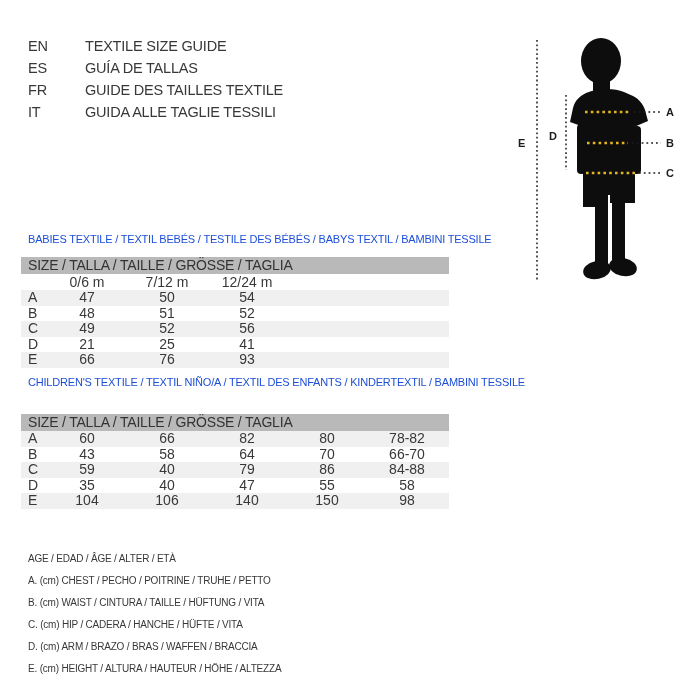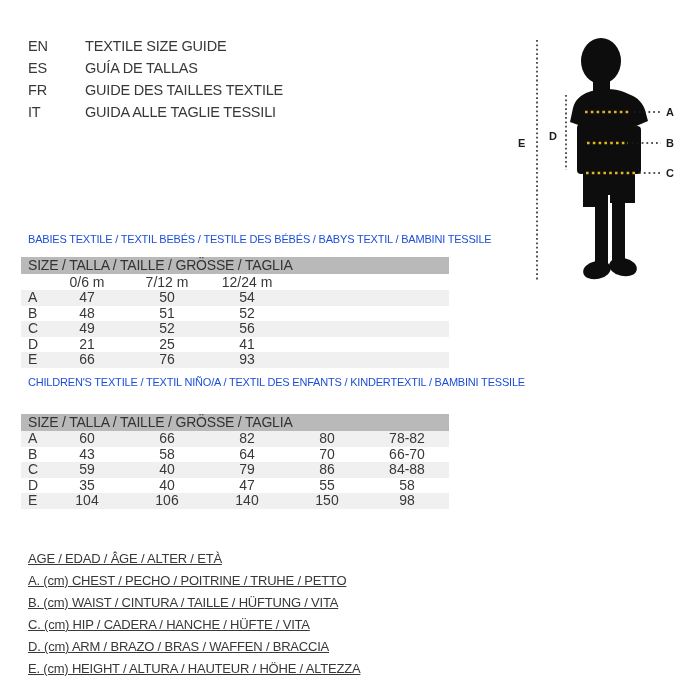--- a/index.html
+++ b/index.html
@@ -42,21 +42,21 @@
   .tbl-babies .trow { grid-template-columns: 26px 80px 80px 80px 1fr; }
   .tbl-children .trow { grid-template-columns: 26px 80px 80px 80px 80px 80px 1fr; }
   .thead-row { height: 16px; line-height: 16px; }
   .drow { height: 15.5px; line-height: 15.5px; }
   .drow.alt { background: #f0f0f0; }
   .c { text-align: center; }
   .c.lab { text-align: left; padding-left: 7px; }
 
   
   .legend { position: absolute; left: 28px; top: 548px; }
-  .legend-line { height: 22px; line-height: 22px; font-size: 13px; letter-spacing: -0.2px; white-space: nowrap; text-decoration: underline; }
+  .legend-line { height: 22px; line-height: 22px; font-size: 10px; letter-spacing: -0.2px; white-space: nowrap; }
 </style>
 </head>
 <body>
 
 <div class="canvas">
 
   <div class="lang-list">
     <div class="lang-row">
       <span class="lang-code">EN</span>
       <span class="lang-title">TEXTILE SIZE GUIDE</span>

